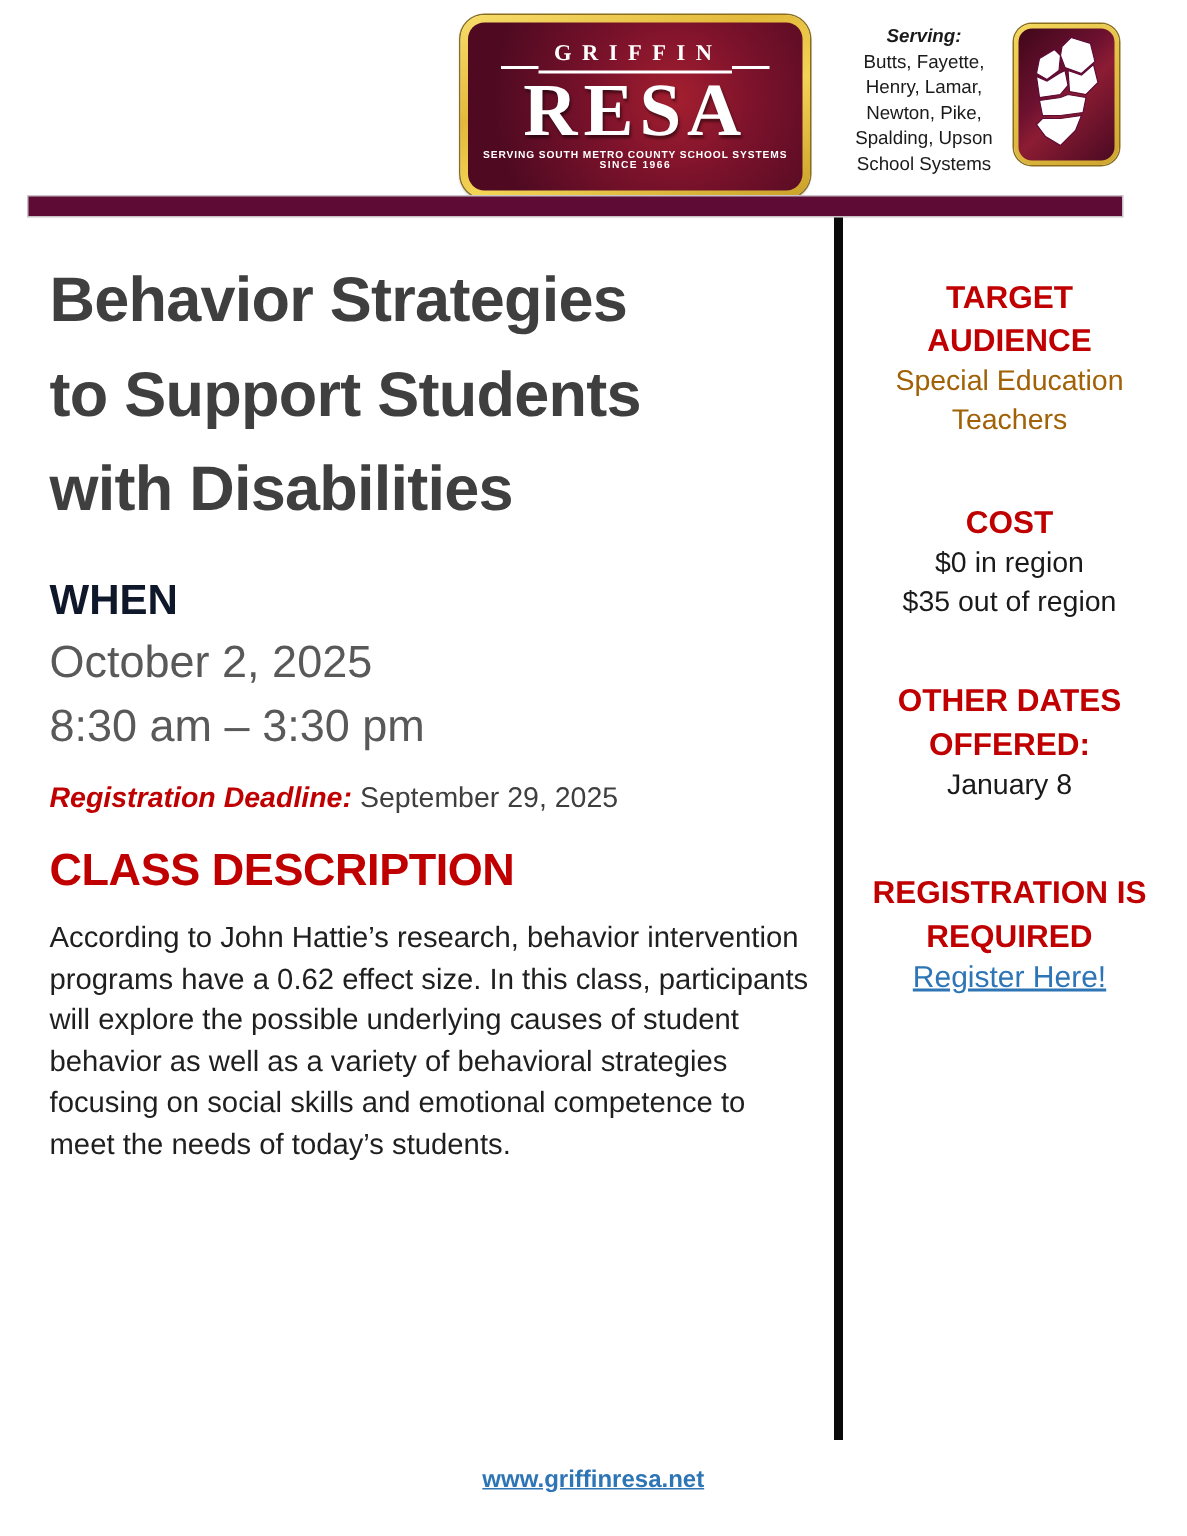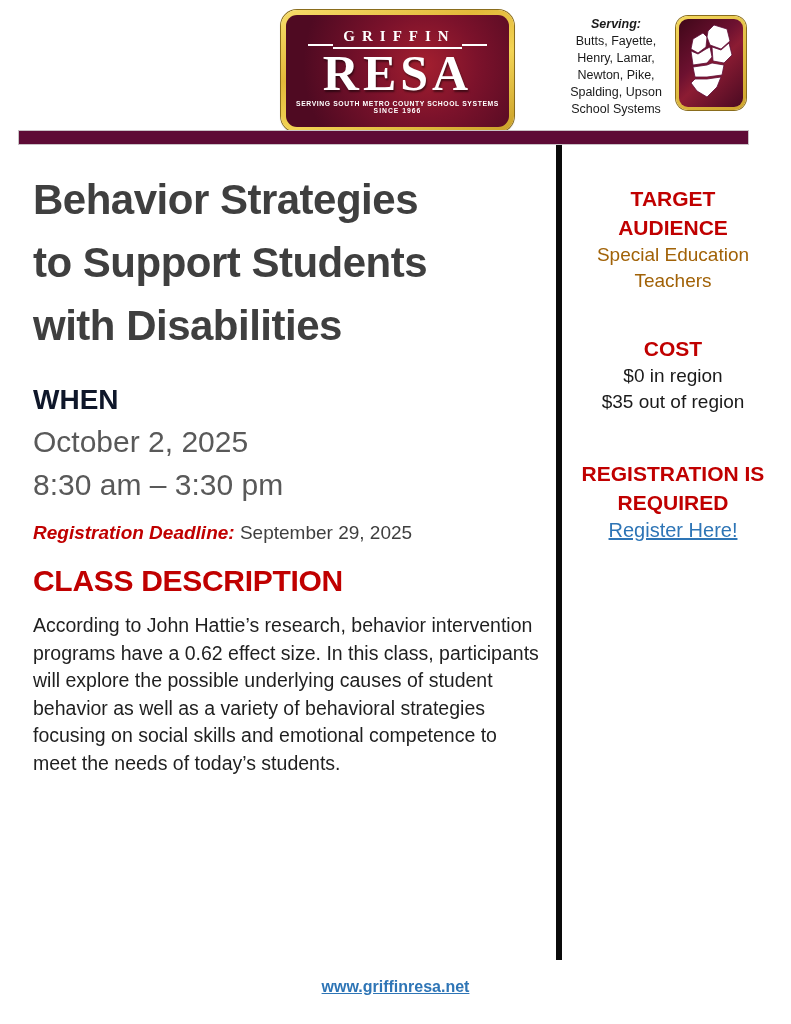--- a/index.html
+++ b/index.html
@@ -13,21 +13,21 @@
   
   .hdr-left {
     position:absolute; left:28px; top:14px; width:260px;
     font-size:12.5px; color:#262626; line-height:16.5px;
   }
   .hdr-left .agency { white-space:pre-line; }
   .hdr-left .director { font-style:italic; }
   .hdr-left .addr { margin-top:15px; white-space:pre-line; }
 
   .logo {
-    position:absolute; left:281px; top:10px; width:233px; height:122px;
+    position:absolute; left:307px; top:10px; width:233px; height:122px;
     border-radius:16px; padding:5px;
     background:linear-gradient(160deg,#f7dd6a 0%, #e3b93a 35%, #f3d455 60%, #caa028 100%);
     box-shadow:0 0 0 1px #8a6d1d, 0 1px 2px rgba(0,0,0,.35);
   }
   .logo-inner {
     width:100%; height:100%; border-radius:11px;
     background:radial-gradient(circle at 62% 45%, #a41f2f 0%, #7c122b 35%, #4f0a22 80%);
     display:flex; flex-direction:column; align-items:center; justify-content:center;
     color:#ffffff; padding:4px 10px;
   }
@@ -186,20 +186,24 @@
       <div class="sb-value gray">Special Education
 Teachers</div>
     </div>
 
     <div class="sb-block2">
       <div class="sb-heading">COST</div>
       <div class="sb-value dark">$0 in region
 $35 out of region</div>
     </div>
 
+    <div class="sb-block3">
+      <div class="sb-heading">OTHER DATES OFFERED:</div>
+      <div class="sb-value dark">January 8</div>
+    </div>
 
     <div class="sb-block4">
       <div class="sb-heading">REGISTRATION IS REQUIRED</div>
       <a class="sb-link">Register Here!</a>
     </div>
   </div>
 
   <div class="footer">
     <a>www.griffinresa.net</a>
   </div>

